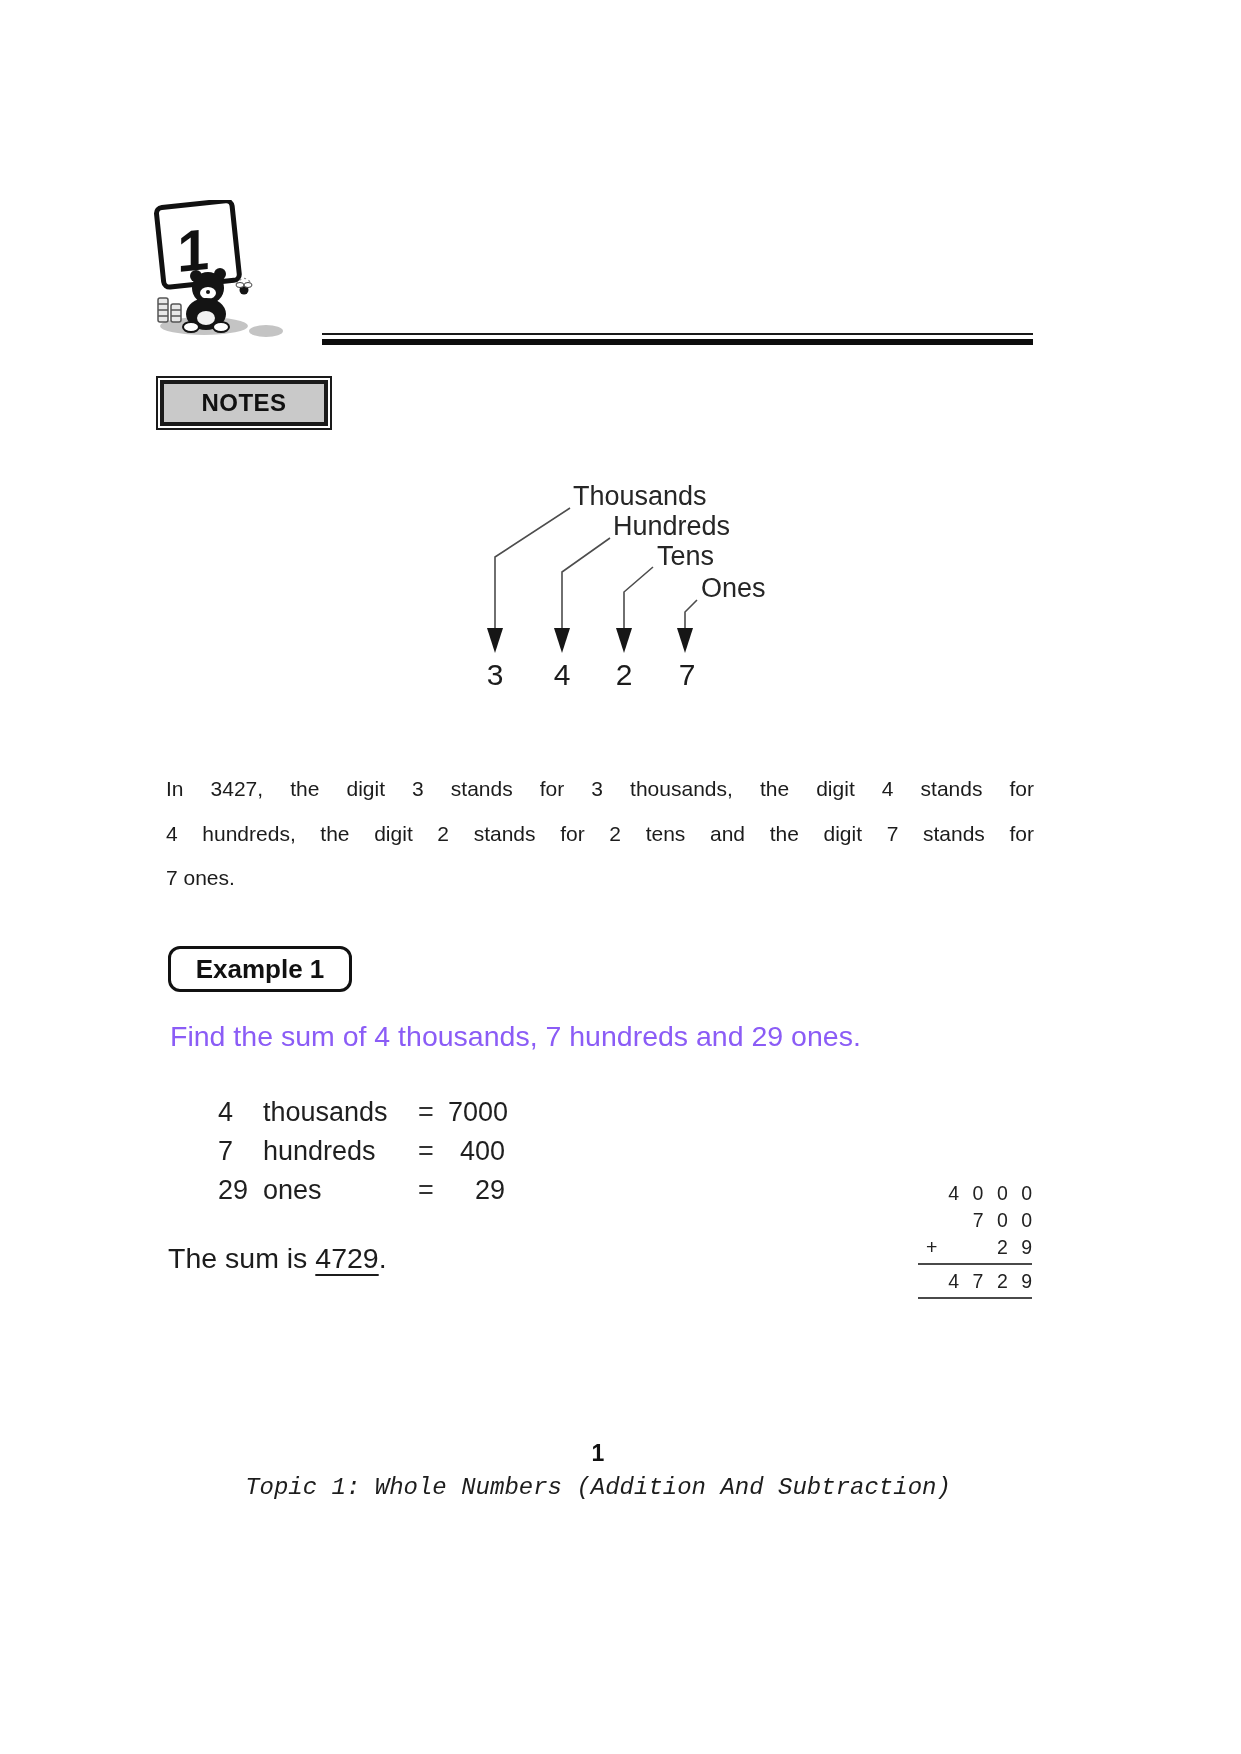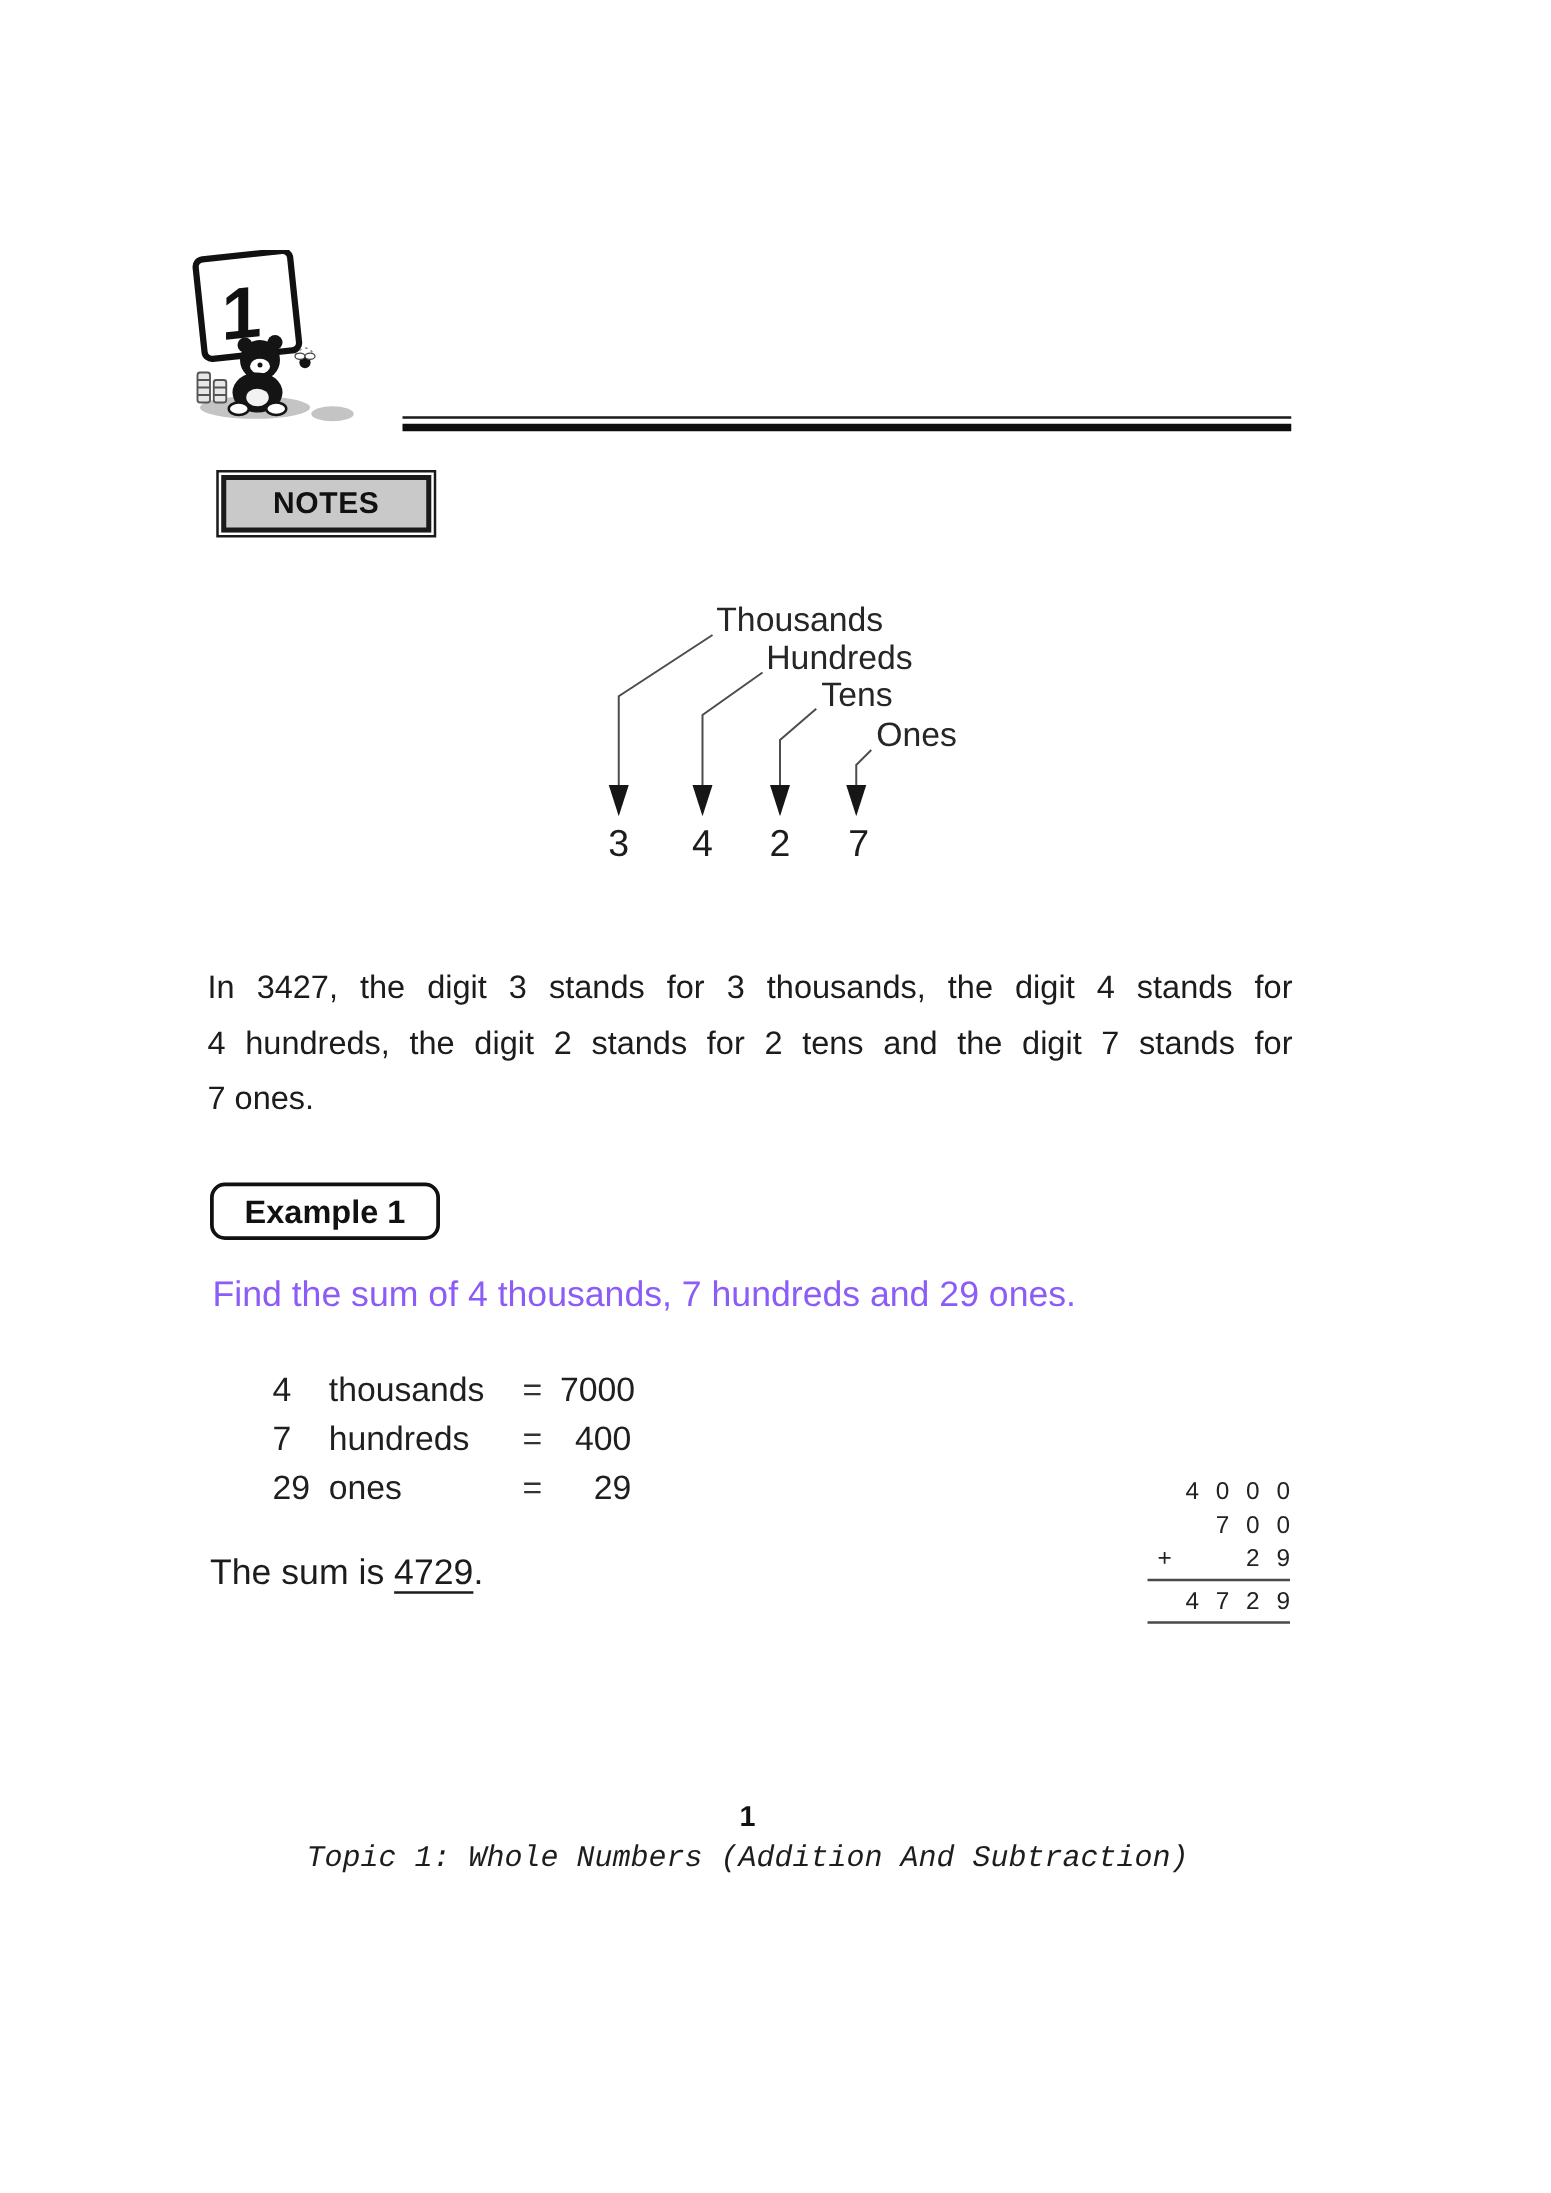--- a/index.html
+++ b/index.html
@@ -11,33 +11,33 @@
   }
   .abs{position:absolute;}
 
   
   .title-block{left:380px;top:222px;width:660px;text-align:center;
     font-size:40px;font-weight:700;line-height:50px;letter-spacing:-0.5px;color:#141414;}
   .title-rule{left:322px;top:333px;width:711px;height:4px;
     border-top:2px solid #1a1a1a;border-bottom:6px solid #0d0d0d;}
 
   
-  .notes-badge{left:177px;top:380px;width:168px;height:46px;box-sizing:border-box;
+  .notes-badge{left:160px;top:380px;width:168px;height:46px;box-sizing:border-box;
     background:#c9c9c9;border:4px solid #1a1a1a;outline:2px solid #1a1a1a;outline-offset:2px;
     display:flex;align-items:center;justify-content:center;
     font-size:24px;font-weight:700;letter-spacing:0.5px;color:#111;}
 
   
   .pv-diagram{left:420px;top:460px;width:380px;height:240px;}
   .pv-diagram text{font-family:"Liberation Sans","DejaVu Sans",sans-serif;}
   .pv-label{font-size:27px;fill:#262626;}
   .pv-digit{font-size:30px;fill:#1c1c1c;}
 
   
-  .para{left:166px;top:767px;width:868px;font-size:26px;line-height:44.5px;color:#1c1c1c;}
+  .para{left:166px;top:767px;width:868px;font-size:21px;line-height:44.5px;color:#1c1c1c;}
   .para .jline{text-align:justify;text-align-last:justify;}
   .para .lline{text-align:left;}
 
   
   .example-badge{left:168px;top:946px;width:184px;height:46px;box-sizing:border-box;
     border:3px solid #111;border-radius:12px;background:#fff;
     display:flex;align-items:center;justify-content:center;
     font-size:26px;font-weight:700;color:#111;}
 
   .problem{left:170px;top:1020px;width:820px;font-size:28.5px;color:#8b5cf6;}

